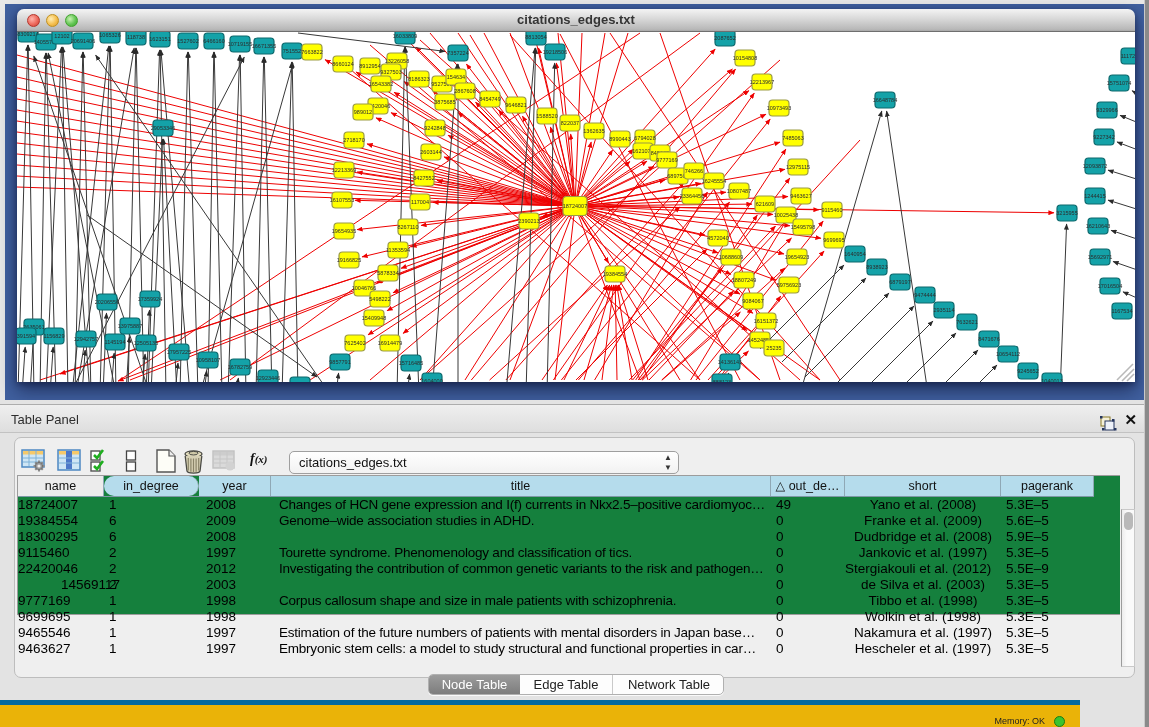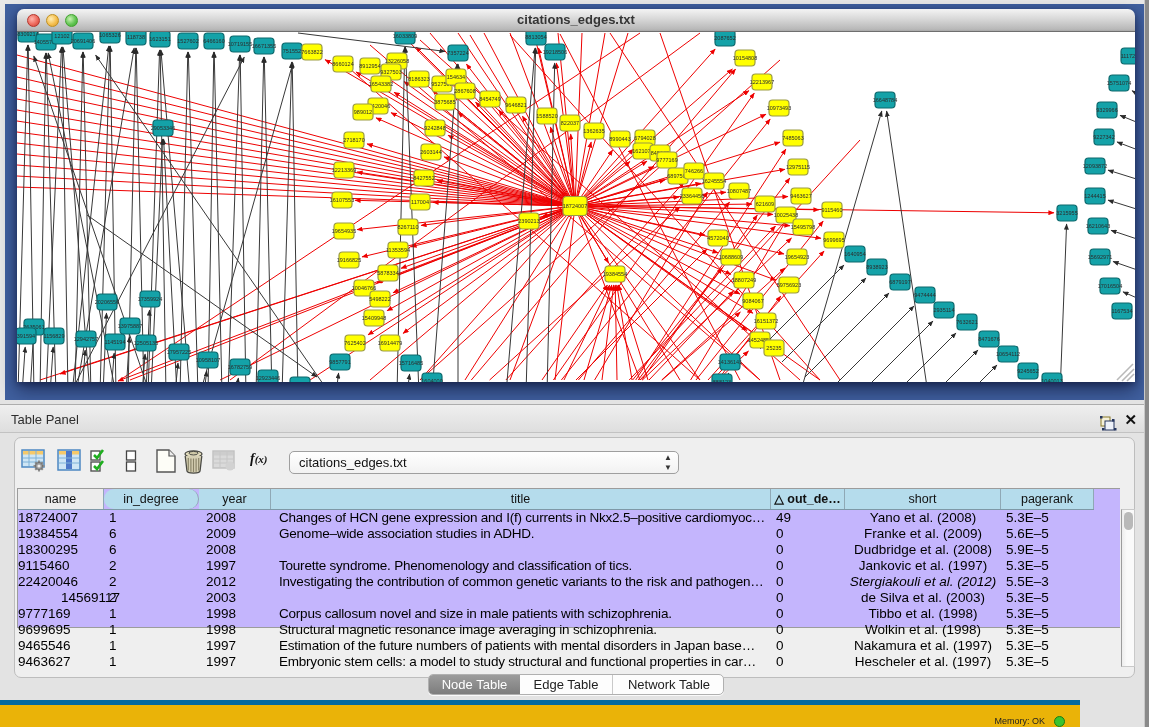--- a/index.html
+++ b/index.html
@@ -17,21 +17,21 @@
 #tablepanel{position:absolute;left:0;top:400px;width:1144px;height:327px;background:#e3e3e3}
 #tpbar{position:absolute;left:0;top:4px;width:100%;height:29px;background:linear-gradient(#efefef,#dedede);
  border-top:1px solid #adadad;border-bottom:1px solid #c2c2c2}
 #tpbar .lab{position:absolute;left:11px;top:7px;font-size:13px;color:#2e2e2e}
 #inner{position:absolute;left:14px;top:37px;width:1121px;height:241px;background:#efefef;
  border:1px solid #bdbdbd;border-radius:7px}
 #toolbar{position:absolute;left:0;top:0;width:100%;height:47px}
 #combo{position:absolute;left:274px;top:13px;width:390px;height:23px;background:linear-gradient(#fff,#f2f2f2);
  border:1px solid #9f9f9f;border-radius:5px;font-size:13px;color:#111;line-height:21px;padding-left:9px}
 #combo .arr{position:absolute;right:6px;top:1px;font-size:8px;color:#333;line-height:10px;text-align:center}
-#tbl{position:absolute;left:2px;top:50px;width:1103px;height:140px;background:#c4b5fd;border:1px solid #9c9c9c;border-right:none}
+#tbl{position:absolute;left:2px;top:37px;width:1103px;height:140px;background:#15803d;border:1px solid #9c9c9c;border-right:none}
 .th{position:absolute;top:0;height:20px;background:#b5dcec;border-right:1px solid #8fa8b5;font-size:12.5px;
  text-align:center;line-height:20px;color:#111}
 #thead{position:absolute;left:0;top:0;width:1076px;height:21px;border-bottom:1px solid #7e98a6}
 #tbody{position:absolute;left:0;top:21px;width:1103px}
 .tr{position:relative;height:16px}
 .td{position:absolute;top:0;height:16px;font-size:13.5px;line-height:15.5px;color:#000;white-space:nowrap;overflow:hidden}
 #vsb{position:absolute;left:1106px;top:71px;width:14px;height:158px;background:linear-gradient(90deg,#ededed,#fafafa 40%,#fafafa);border:1px solid #c9c9c9;border-left:1px solid #9c9c9c}
 #vsb .thumb{position:absolute;left:2px;top:2px;width:9px;height:18px;border-radius:5px;background:#b9b9b9}
 #tabs{position:absolute;left:428px;top:674px;width:296px;height:21px;background:#fdfdfd;border:1px solid #b0b0b0;
  border-radius:5px;box-shadow:0 1px 0 rgba(255,255,255,.8)}
@@ -624,21 +624,21 @@
         </svg>
       <span class="icon" id="fx" style="left:235px;top:13px">f<span style="font-size:11px">(x)</span></span>
       <div id="combo">citations_edges.txt<span class="arr">▲<br>▼</span></div>
     </div>
     <div id="tbl">
       <div id="thead">
           <div class="th" style="left:0px;width:86px;background:#ececec;">name</div>
           <div class="th" style="left:86px;width:95px;border-radius:10px;">in_degree</div>
           <div class="th" style="left:181px;width:72px;">year</div>
           <div class="th" style="left:253px;width:500px;">title</div>
-          <div class="th" style="left:753px;width:74px;font-weight:bold;">△ out_de…</div>
+          <div class="th" style="left:753px;width:74px;">△ out_de…</div>
           <div class="th" style="left:827px;width:156px;">short</div>
           <div class="th" style="left:983px;width:93px;">pagerank</div>
         </div>
       <div id="tbody">
 <div class="tr">
             <div class="td" style="left:0px;width:86px;text-align:left;padding-left:0px;">18724007</div>
             <div class="td" style="left:86px;width:95px;text-align:left;padding-left:5px;">1</div>
             <div class="td" style="left:181px;width:72px;text-align:left;padding-left:7px;">2008</div>
             <div class="td" style="left:253px;width:496px;text-align:left;padding-left:8px;letter-spacing:-0.22px;">Changes of HCN gene expression and I(f) currents in Nkx2.5–positive cardiomyoc…</div>
             <div class="td" style="left:753px;width:74px;text-align:left;padding-left:5px;">49</div>
@@ -670,45 +670,44 @@
             <div class="td" style="left:753px;width:74px;text-align:left;padding-left:5px;">0</div>
             <div class="td" style="left:827px;width:156px;text-align:center;">Jankovic et al. (1997)</div>
             <div class="td" style="left:983px;width:93px;text-align:left;padding-left:5px;">5.3E–5</div>
           </div>
 <div class="tr">
             <div class="td" style="left:0px;width:86px;text-align:left;padding-left:0px;">22420046</div>
             <div class="td" style="left:86px;width:95px;text-align:left;padding-left:5px;">2</div>
             <div class="td" style="left:181px;width:72px;text-align:left;padding-left:7px;">2012</div>
             <div class="td" style="left:253px;width:496px;text-align:left;padding-left:8px;letter-spacing:-0.22px;">Investigating the contribution of common genetic variants to the risk and pathogen…</div>
             <div class="td" style="left:753px;width:74px;text-align:left;padding-left:5px;">0</div>
-            <div class="td" style="left:827px;width:156px;text-align:center;font-style:italic;">Stergiakouli et al. (2012)</div>
-            <div class="td" style="left:983px;width:93px;text-align:left;padding-left:5px;">5.5E–3</div>
+            <div class="td" style="left:827px;width:156px;">Stergiakouli et al. (2012)</div>
+            <div class="td" style="left:983px;width:93px;text-align:left;padding-left:5px;">5.5E–9</div>
           </div>
 <div class="tr">
             <div class="td" style="left:0px;width:86px;text-align:left;padding-left:0px;margin-left:43px;">14569117</div>
             <div class="td" style="left:86px;width:95px;text-align:left;padding-left:5px;">2</div>
             <div class="td" style="left:181px;width:72px;text-align:left;padding-left:7px;">2003</div>
             <div class="td" style="left:753px;width:74px;text-align:left;padding-left:5px;">0</div>
             <div class="td" style="left:827px;width:156px;text-align:center;">de Silva et al. (2003)</div>
             <div class="td" style="left:983px;width:93px;text-align:left;padding-left:5px;">5.3E–5</div>
           </div>
 <div class="tr">
             <div class="td" style="left:0px;width:86px;text-align:left;padding-left:0px;">9777169</div>
             <div class="td" style="left:86px;width:95px;text-align:left;padding-left:5px;">1</div>
             <div class="td" style="left:181px;width:72px;text-align:left;padding-left:7px;">1998</div>
-            <div class="td" style="left:253px;width:496px;text-align:left;padding-left:8px;letter-spacing:-0.22px;">Corpus callosum novel and size in male patients with schizophrenia.</div>
+            <div class="td" style="left:253px;width:496px;text-align:left;padding-left:8px;letter-spacing:-0.22px;">Corpus callosum shape and size in male patients with schizophrenia.</div>
             <div class="td" style="left:753px;width:74px;text-align:left;padding-left:5px;">0</div>
             <div class="td" style="left:827px;width:156px;text-align:center;">Tibbo et al. (1998)</div>
             <div class="td" style="left:983px;width:93px;text-align:left;padding-left:5px;">5.3E–5</div>
           </div>
 <div class="tr">
             <div class="td" style="left:0px;width:86px;text-align:left;padding-left:0px;">9699695</div>
             <div class="td" style="left:86px;width:95px;text-align:left;padding-left:5px;">1</div>
             <div class="td" style="left:181px;width:72px;text-align:left;padding-left:7px;">1998</div>
-            <div class="td" style="left:253px;width:496px;text-align:left;padding-left:8px;letter-spacing:-0.22px;">Structural magnetic resonance image averaging in schizophrenia.</div>
             <div class="td" style="left:753px;width:74px;text-align:left;padding-left:5px;">0</div>
             <div class="td" style="left:827px;width:156px;text-align:center;">Wolkin et al. (1998)</div>
             <div class="td" style="left:983px;width:93px;text-align:left;padding-left:5px;">5.3E–5</div>
           </div>
 <div class="tr">
             <div class="td" style="left:0px;width:86px;text-align:left;padding-left:0px;">9465546</div>
             <div class="td" style="left:86px;width:95px;text-align:left;padding-left:5px;">1</div>
             <div class="td" style="left:181px;width:72px;text-align:left;padding-left:7px;">1997</div>
             <div class="td" style="left:253px;width:496px;text-align:left;padding-left:8px;letter-spacing:-0.22px;">Estimation of the future numbers of patients with mental disorders in Japan base…</div>
             <div class="td" style="left:753px;width:74px;text-align:left;padding-left:5px;">0</div>

